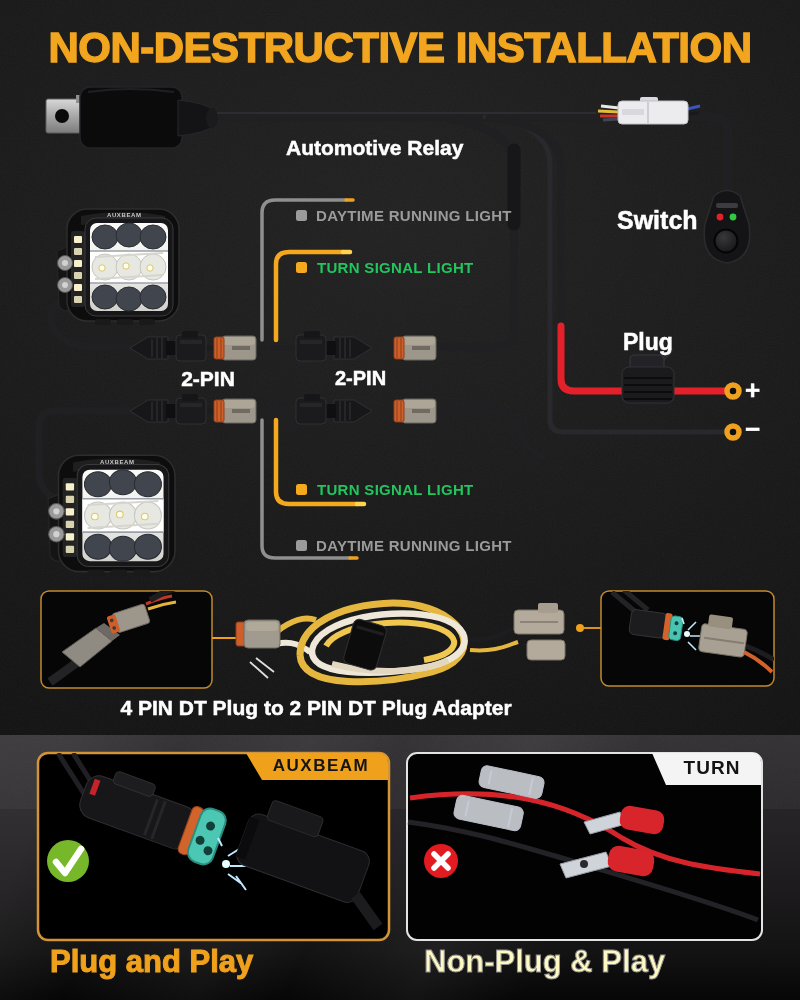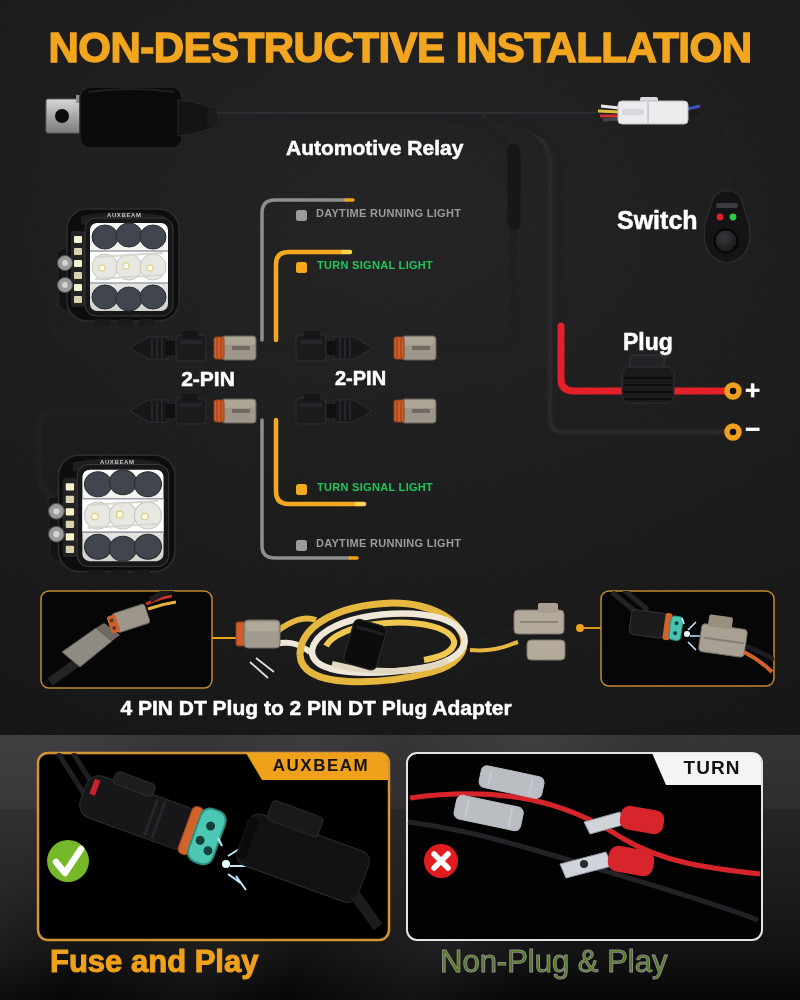--- a/index.html
+++ b/index.html
@@ -9,29 +9,29 @@
           background:radial-gradient(120% 95% at 50% 30%, #1c1c1c 0%, #141414 45%, #0a0a0a 100%);}
   .bg-bottom{position:absolute;left:0;top:735px;width:800px;height:265px;
           background:
             linear-gradient(115deg, rgba(255,255,255,0.05) 8%, rgba(255,255,255,0) 20%, rgba(255,255,255,0.04) 34%, rgba(255,255,255,0) 44%, rgba(255,255,255,0.05) 58%, rgba(255,255,255,0) 70%),
             linear-gradient(180deg,#2e2c2e 0%,#232123 40%,#141314 82%,#060606 100%);}
   svg{position:absolute;left:0;top:0;}
   .ov{position:absolute;white-space:nowrap;}
   .title{width:800px;text-align:center;font-size:42px;font-weight:900;color:#F2A51E;
          letter-spacing:-0.5px;-webkit-text-stroke:1.4px #F2A51E;}
   .lbl-w{color:#fff;font-weight:800;-webkit-text-stroke:0.5px #fff;}
-  .lbl-sig{font-size:11px;font-weight:700;letter-spacing:0.3px;}
+  .lbl-sig{font-size:15px;font-weight:700;letter-spacing:0.3px;}
   .gray{color:#9B9B9B;}
   .orange{color:#22c55e;}
   .bullet{position:absolute;width:11px;height:11px;border-radius:2.5px;}
   .b-gray{background:#9B9B9B;}
   .b-orange{background:#F5A91F;}
   .badge-txt{font-weight:900;color:#141414;text-align:center;}
   .cap-or{font-size:31px;font-weight:900;color:#F0A11C;-webkit-text-stroke:1px #F0A11C;}
-  .cap-gr{font-size:31px;font-weight:400;color:#4d7c0f;margin-left:16px;-webkit-text-stroke:1px #8F8F8F;}
+  .cap-gr{font-size:31px;font-weight:700;color:#fef9c3;-webkit-text-stroke:1px #8F8F8F;}
   .pod-brand{font-size:6px;color:#c9c9c9;letter-spacing:0.6px;font-weight:700;}
 </style>
 </head>
 <body>
 
 <div class="stage">
   <div class="bg-top"></div>
   <div class="bg-bottom"></div>
 
   <svg width="800" height="1000" viewBox="0 0 800 1000">
@@ -374,15 +374,15 @@
   <div class="ov lbl-sig gray" style="left:316px;top:537px;">DAYTIME RUNNING LIGHT</div>
 
   <div class="ov pod-brand" style="left:107px;top:212px;">AUXBEAM</div>
   <div class="ov pod-brand" style="left:100px;top:459px;">AUXBEAM</div>
 
   <div class="ov lbl-w" style="left:0;top:696px;width:632px;text-align:center;font-size:21px;">4 PIN DT Plug to 2 PIN DT Plug Adapter</div>
 
   <div class="ov badge-txt" style="left:258px;top:756px;width:126px;font-size:17px;letter-spacing:1.5px;">AUXBEAM</div>
   <div class="ov badge-txt" style="left:668px;top:757px;width:88px;font-size:19px;letter-spacing:1px;">TURN</div>
 
-  <div class="ov cap-or" style="left:50px;top:944px;">Fuse and Play</div>
+  <div class="ov cap-or" style="left:50px;top:944px;">Plug and Play</div>
   <div class="ov cap-gr" style="left:424px;top:944px;">Non-Plug &amp; Play</div>
 </div>
 
 </body></html>

